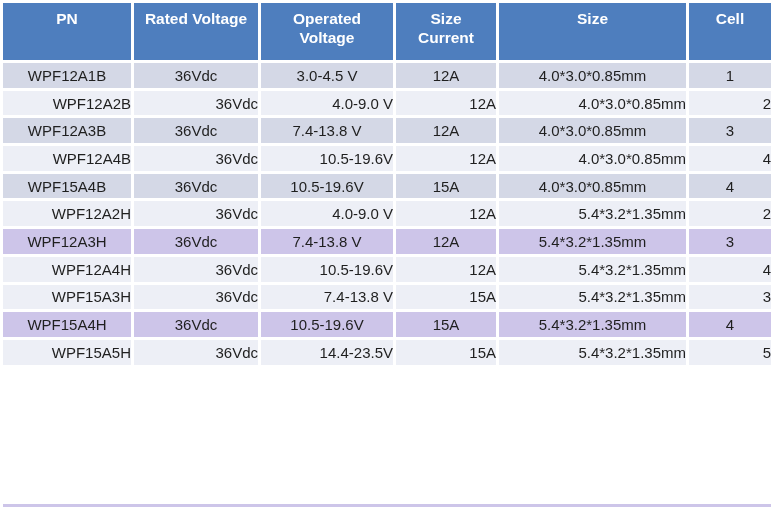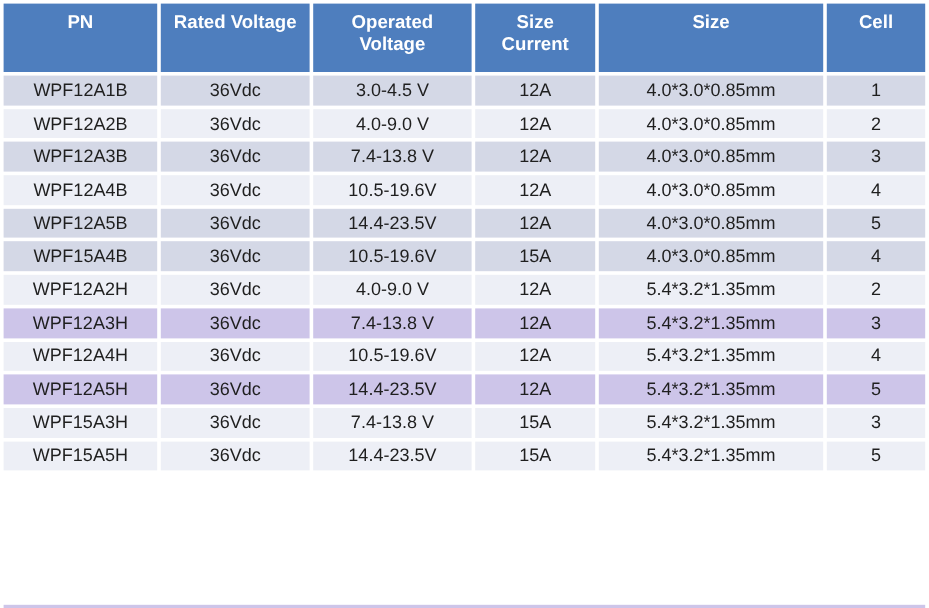--- a/index.html
+++ b/index.html
@@ -41,21 +41,21 @@
   }
   tbody td {
     height: 24.7px;
     vertical-align: middle;
     font-size: 15px;
     color: var(--body-text, #1F1F1F);
     line-height: 1;
   }
   tr.band-blue   td { background: var(--band-blue,   #D4D8E6); }
   tr.band-purple td { background: var(--band-purple, #CDC5E9); }
-  tr.band-light  td { background: var(--band-light,  #EDEFF6); }
+  tr.band-light  td { background: var(--band-light,  #EDEFF6); text-align: right; }
   .bottom-edge {
     position: absolute;
     left: 3px;
     right: 3px;
     bottom: 0;
     height: 3px;
     background: var(--band-purple, #CDC5E9);
   }
 </style>
 </head>
@@ -110,28 +110,20 @@
     </tr>
         <tr class="band-light">
       <td>WPF12A4B</td>
       <td>36Vdc</td>
       <td>10.5-19.6V</td>
       <td>12A</td>
       <td>4.0*3.0*0.85mm</td>
       <td>4</td>
     </tr>
         <tr class="band-blue">
-      <td>WPF12A5B</td>
-      <td>36Vdc</td>
-      <td>14.4-23.5V</td>
-      <td>12A</td>
-      <td>4.0*3.0*0.85mm</td>
-      <td>5</td>
-    </tr>
-        <tr class="band-blue">
       <td>WPF15A4B</td>
       <td>36Vdc</td>
       <td>10.5-19.6V</td>
       <td>15A</td>
       <td>4.0*3.0*0.85mm</td>
       <td>4</td>
     </tr>
         <tr class="band-light">
       <td>WPF12A2H</td>
       <td>36Vdc</td>
@@ -149,35 +141,35 @@
       <td>3</td>
     </tr>
         <tr class="band-light">
       <td>WPF12A4H</td>
       <td>36Vdc</td>
       <td>10.5-19.6V</td>
       <td>12A</td>
       <td>5.4*3.2*1.35mm</td>
       <td>4</td>
     </tr>
-        <tr class="band-purple">
-      <td>WPF12A5H</td>
-      <td>36Vdc</td>
-      <td>14.4-23.5V</td>
-      <td>12A</td>
-      <td>5.4*3.2*1.35mm</td>
-      <td>5</td>
-    </tr>
         <tr class="band-light">
       <td>WPF15A3H</td>
       <td>36Vdc</td>
       <td>7.4-13.8 V</td>
       <td>15A</td>
       <td>5.4*3.2*1.35mm</td>
       <td>3</td>
+    </tr>
+        <tr class="band-purple">
+      <td>WPF15A4H</td>
+      <td>36Vdc</td>
+      <td>10.5-19.6V</td>
+      <td>15A</td>
+      <td>5.4*3.2*1.35mm</td>
+      <td>4</td>
     </tr>
         <tr class="band-light">
       <td>WPF15A5H</td>
       <td>36Vdc</td>
       <td>14.4-23.5V</td>
       <td>15A</td>
       <td>5.4*3.2*1.35mm</td>
       <td>5</td>
     </tr>
       </tbody>

